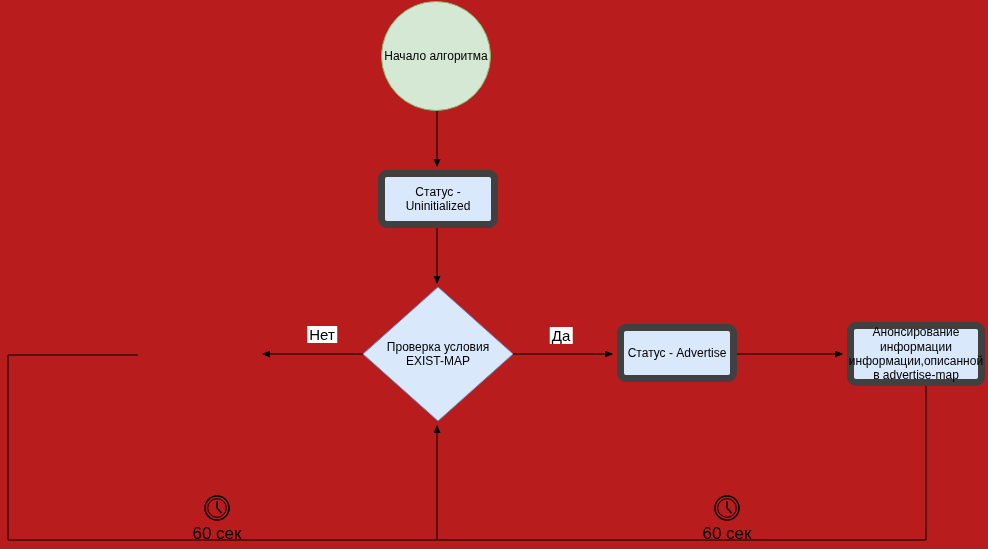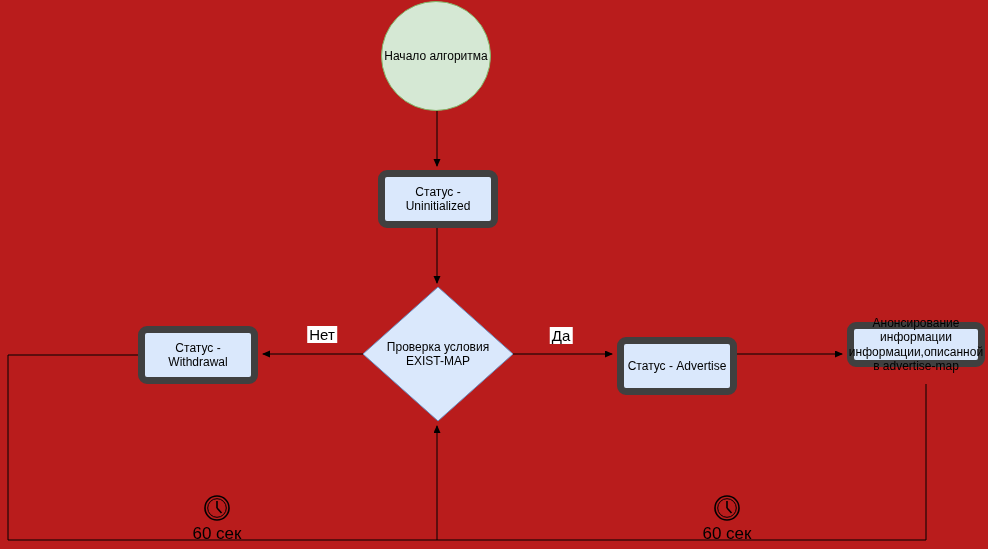--- a/index.html
+++ b/index.html
@@ -42,22 +42,22 @@
     background: #d5e8d4;
     border: 1px solid #82b366;
   }
   .box {
     background: #dae8fc;
     border: 7px solid #404040;
     border-radius: 9px;
   }
   .box-uninitialized { left: 378px; top: 170px; width: 120px; height: 58px; }
   .box-withdrawal    { left: 138px; top: 326px; width: 120px; height: 58px; }
-  .box-advertise     { left: 617px; top: 337px; width: 120px; height: 58px; }
-  .box-advertise-map { left: 847px; top: 322px; width: 138px; height: 45px; padding: 1px; }
+  .box-advertise     { left: 617px; top: 324px; width: 120px; height: 58px; }
+  .box-advertise-map { left: 847px; top: 322px; width: 138px; height: 64px; padding: 1px; }
   .diamond-label {
     left: 363px;
     top: 287px;
     width: 150px;
     height: 134px;
     flex-direction: column;
     text-align: right;
   }
   .edge-label {
     position: absolute;
@@ -130,23 +130,20 @@
 
   <div class="node box box-uninitialized">
     <span>Статус - Uninitialized</span>
   </div>
 
   <div class="node diamond-label">
     <span class="block-line">Проверка условия</span>
     <span class="block-line">EXIST-MAP</span>
   </div>
 
-  <div class="node box box-withdrawal">
-    <span>Статус - Withdrawal</span>
-  </div>
 
   <div class="node box box-advertise">
     <span>Статус - Advertise</span>
   </div>
 
   <div class="node box box-advertise-map">
     <span>
       <span class="block-line">Анонсирование</span>
       <span class="block-line">информации</span>
       <span class="block-line">информации,описанной</span>

